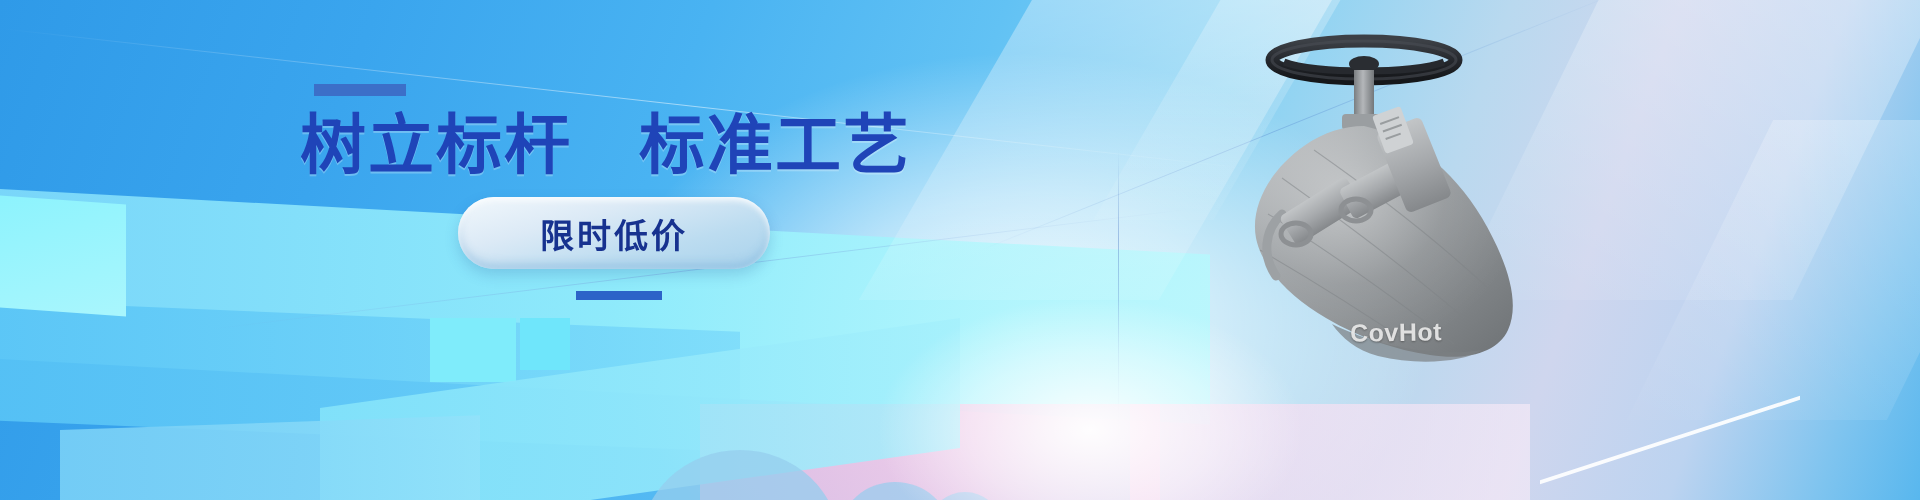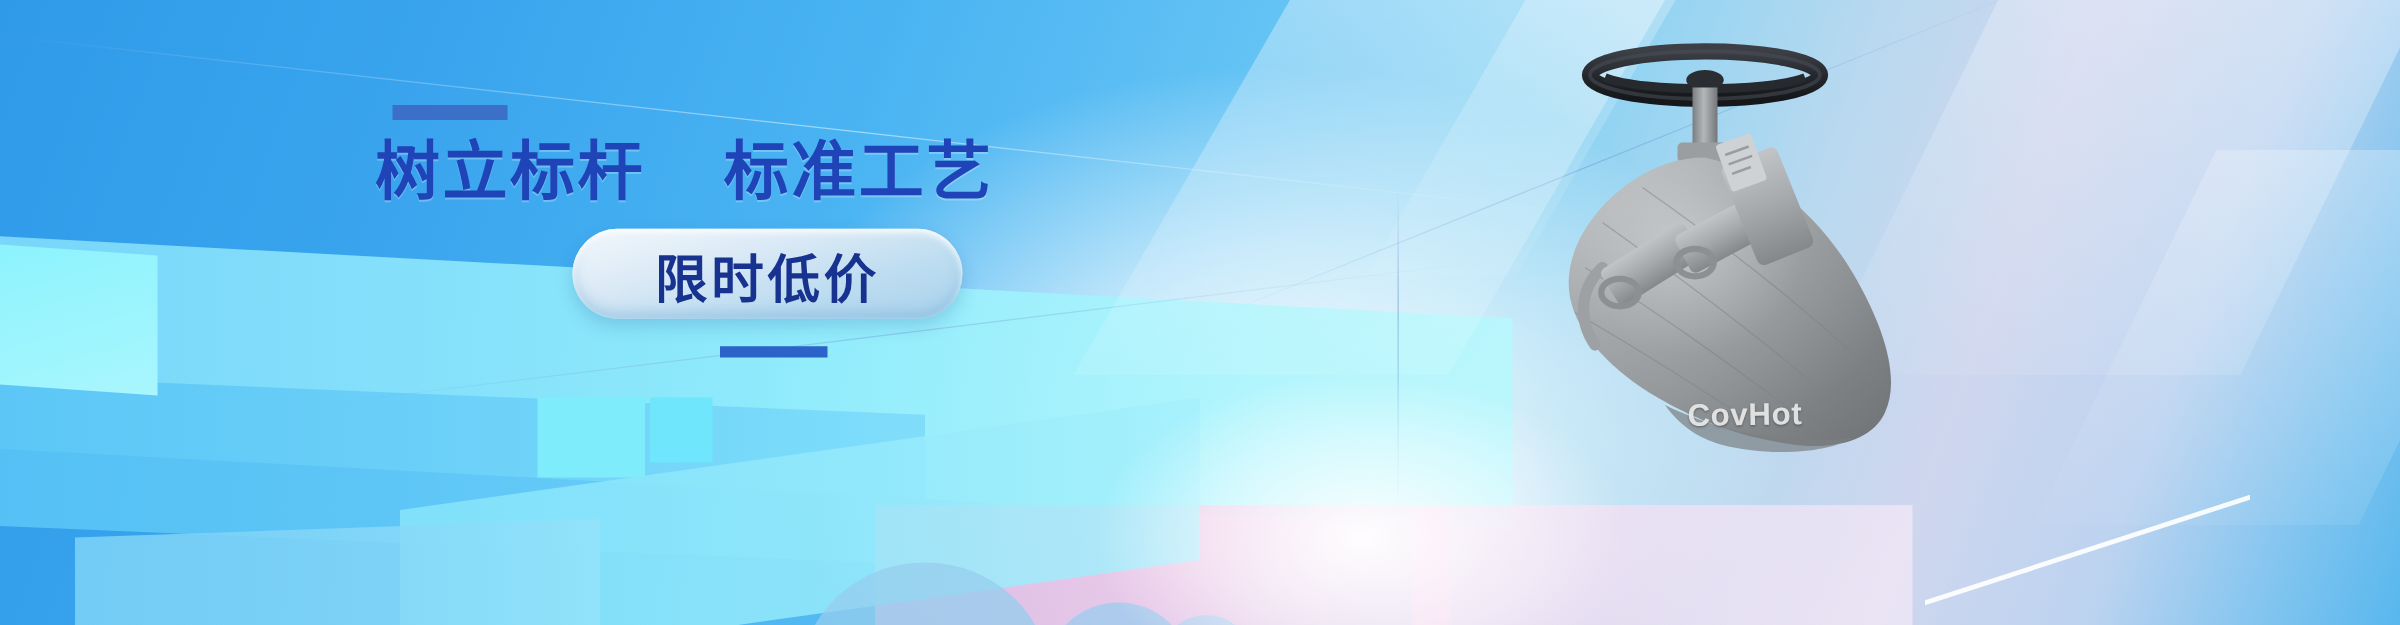--- a/index.html
+++ b/index.html
@@ -158,27 +158,28 @@
   }
 
   .rule-top {
     width:92px; height:12px;
     background:#3c6fc8;
     margin-left:14px;
     margin-bottom:16px;
   }
 
   .headline {
-    font-size:52px;
+    font-size:66px;
     line-height:1.02;
     font-weight:700;
     color:#1f44b8;
     letter-spacing:2px;
     white-space:nowrap;
     text-shadow:0 2px 0 rgba(255,255,255,0.25);
+    font-family:Liberation Serif, serif;
   }
   .headline .gap { display:inline-block; width:30px; }
 
   .subtitle {
     margin-top:18px;
     margin-left:96px;
     font-size:28px;
     font-weight:700;
     color:#2c57c8;
     letter-spacing:1px;
@@ -194,21 +195,21 @@
     align-items:center;
     justify-content:center;
     width:312px;
     height:72px;
     border-radius:40px;
     background:linear-gradient(165deg, #f2f8fc 0%, #dceaf6 34%, #bcdcf0 68%, #a8d2ec 100%);
     box-shadow:
       0 6px 14px rgba(40,90,160,0.22),
       inset 0 3px 6px rgba(255,255,255,0.95),
       inset 0 -5px 10px rgba(110,170,215,0.45);
-    font-size:42px;
+    font-size:34px;
     font-weight:700;
     color:#17328f;
     letter-spacing:3px;
     cursor:pointer;
     border:none;
     font-family:inherit;
   }
 
   .rule-bottom {
     margin-top:22px;

